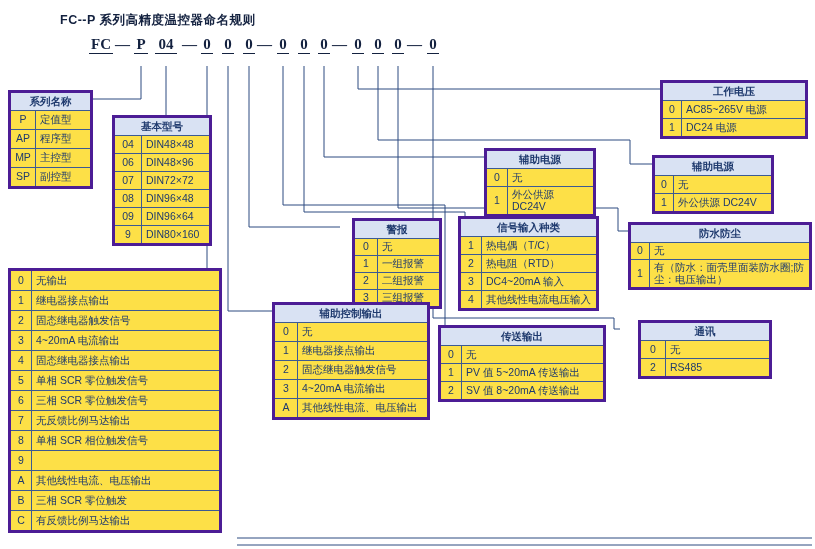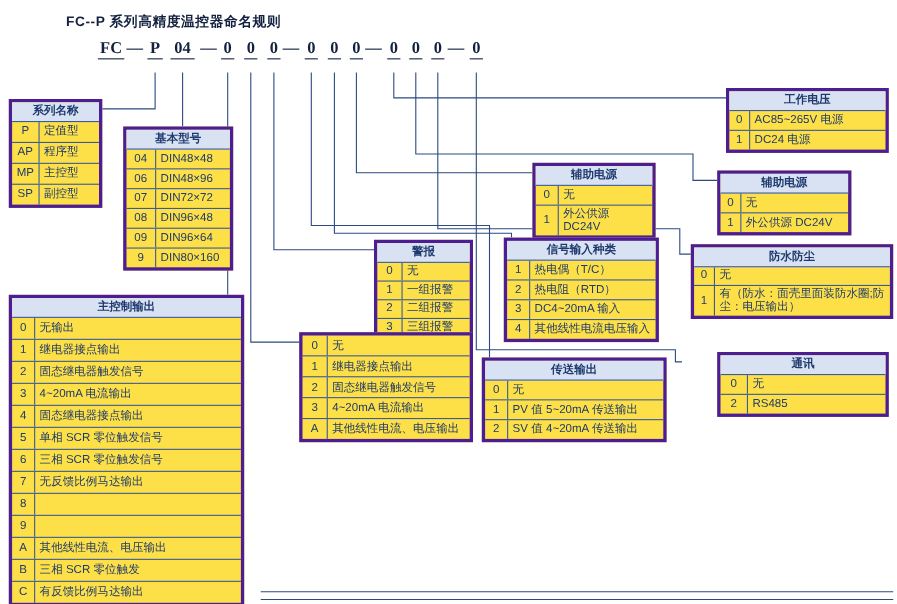--- a/index.html
+++ b/index.html
@@ -141,21 +141,20 @@
       <div class="trow">
         <div class="tcode">09</div>
         <div class="tdesc">DIN96×64</div>
       </div>
       <div class="trow">
         <div class="tcode">9</div>
         <div class="tdesc">DIN80×160</div>
       </div>
     </div>
   <div class="dtable rh19" style="left:8px;top:268px;width:214px">
-      <div class="thead">主控制输出</div>
       <div class="trow">
         <div class="tcode">0</div>
         <div class="tdesc">无输出</div>
       </div>
       <div class="trow">
         <div class="tcode">1</div>
         <div class="tdesc">继电器接点输出</div>
       </div>
       <div class="trow">
         <div class="tcode">2</div>
@@ -176,57 +175,59 @@
       <div class="trow">
         <div class="tcode">6</div>
         <div class="tdesc">三相 SCR 零位触发信号</div>
       </div>
       <div class="trow">
         <div class="tcode">7</div>
         <div class="tdesc">无反馈比例马达输出</div>
       </div>
       <div class="trow">
         <div class="tcode">8</div>
+        <div class="tdesc">单相 SCR 相位触发信号</div>
       </div>
       <div class="trow">
         <div class="tcode">9</div>
       </div>
       <div class="trow">
         <div class="tcode">A</div>
         <div class="tdesc">其他线性电流、电压输出</div>
       </div>
       <div class="trow">
         <div class="tcode">B</div>
         <div class="tdesc">三相 SCR 零位触发</div>
       </div>
       <div class="trow">
         <div class="tcode">C</div>
         <div class="tdesc">有反馈比例马达输出</div>
       </div>
     </div>
-  <div class="dtable rh16 cw22" style="left:340px;top:218px;width:90px">
+  <div class="dtable rh16 cw22" style="left:352px;top:218px;width:90px">
       <div class="thead">警报</div>
       <div class="trow">
         <div class="tcode">0</div>
         <div class="tdesc">无</div>
       </div>
       <div class="trow">
         <div class="tcode">1</div>
         <div class="tdesc">一组报警</div>
       </div>
       <div class="trow">
         <div class="tcode">2</div>
         <div class="tdesc">二组报警</div>
       </div>
       <div class="trow">
         <div class="tcode">3</div>
         <div class="tdesc">三组报警</div>
       </div>
     </div>
   <div class="dtable rh18 cw22" style="left:272px;top:302px;width:158px">
+      <div class="thead">辅助控制输出</div>
       <div class="trow">
         <div class="tcode">0</div>
         <div class="tdesc">无</div>
       </div>
       <div class="trow">
         <div class="tcode">1</div>
         <div class="tdesc">继电器接点输出</div>
       </div>
       <div class="trow">
         <div class="tcode">2</div>
@@ -276,21 +277,21 @@
       <div class="trow">
         <div class="tcode">0</div>
         <div class="tdesc">无</div>
       </div>
       <div class="trow">
         <div class="tcode">1</div>
         <div class="tdesc">PV 值 5~20mA 传送输出</div>
       </div>
       <div class="trow">
         <div class="tcode">2</div>
-        <div class="tdesc">SV 值 4~20mA 传送输出</div>
+        <div class="tdesc">SV 值 8~20mA 传送输出</div>
       </div>
     </div>
   <div class="dtable rh17 cw18" style="left:660px;top:80px;width:148px">
       <div class="thead">工作电压</div>
       <div class="trow">
         <div class="tcode">0</div>
         <div class="tdesc">AC85~265V 电源</div>
       </div>
       <div class="trow">
         <div class="tcode">1</div>
@@ -312,21 +313,21 @@
       <div class="thead">防水防尘</div>
       <div class="trow">
         <div class="tcode">0</div>
         <div class="tdesc">无</div>
       </div>
       <div class="trow">
         <div class="tcode">1</div>
         <div class="tdesc">有（防水：面壳里面装防水圈;防尘：电压输出）</div>
       </div>
     </div>
-  <div class="dtable rh17 cw24" style="left:652px;top:320px;width:156px">
+  <div class="dtable rh17 cw24" style="left:638px;top:320px;width:134px">
       <div class="thead">通讯</div>
       <div class="trow">
         <div class="tcode">0</div>
         <div class="tdesc">无</div>
       </div>
       <div class="trow">
         <div class="tcode">2</div>
         <div class="tdesc">RS485</div>
       </div>
     </div>

